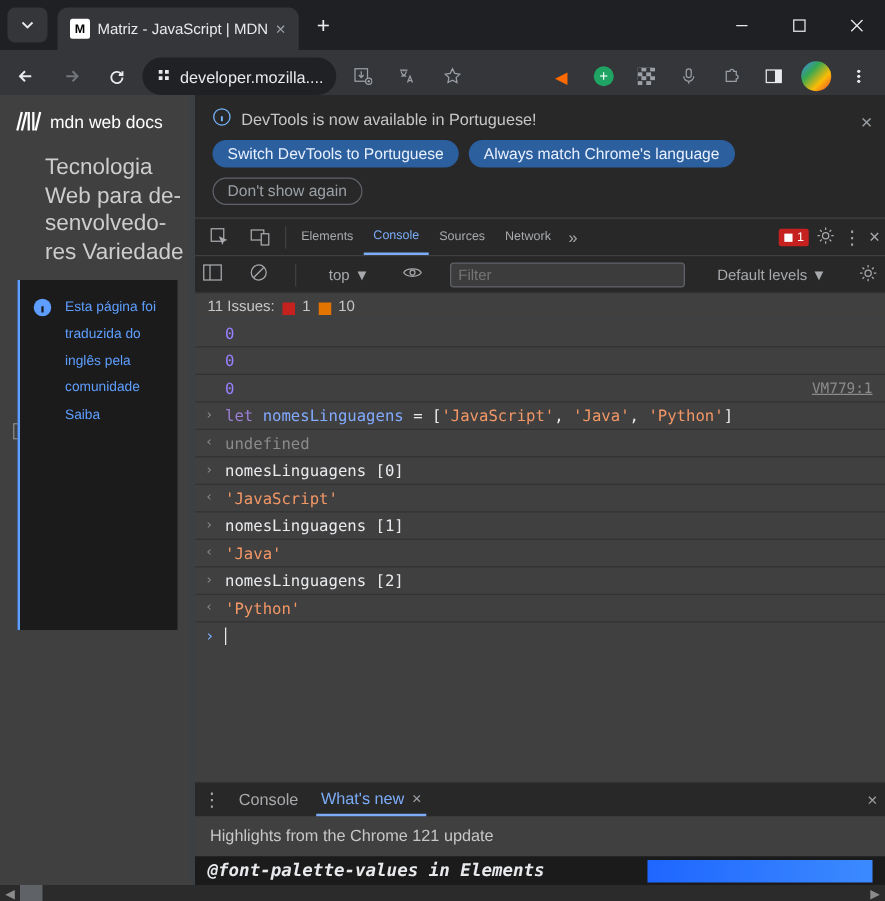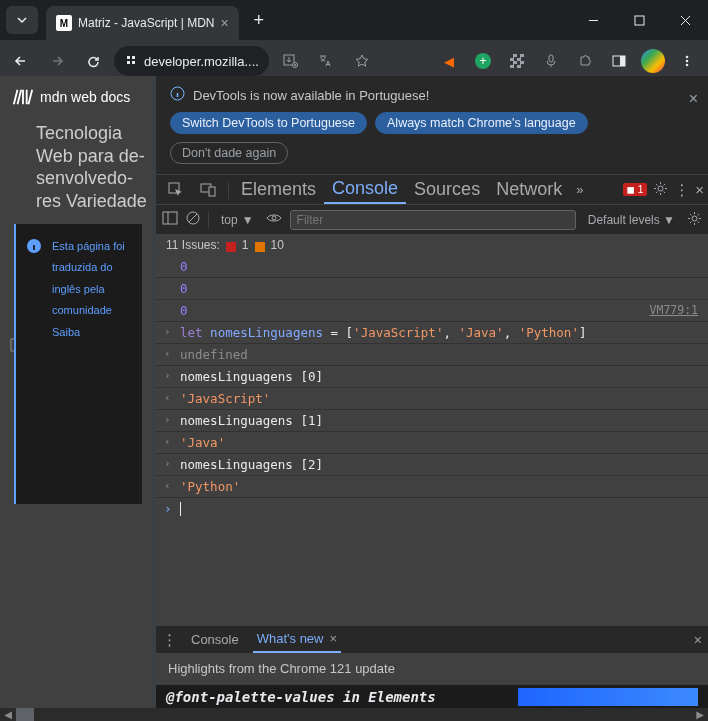--- a/index.html
+++ b/index.html
@@ -35,26 +35,26 @@
 .devtools { flex: 1; background: #404040; display: flex; flex-direction: column; overflow: hidden; }
 .banner { background: #282828; padding: 10px 12px 10px 14px; position: relative; border-bottom: 1px solid #3c4043; }
 .banner-row1 { display: flex; align-items: center; gap: 8px; color: #c7c7c7; font-size: 13px; margin-bottom: 8px; }
 .banner-info { color: #77b7ff; }
 .banner-row2 { display: flex; gap: 8px; flex-wrap: wrap; }
 .pill { border-radius: 12px; padding: 3px 11px; font-size: 12.5px; cursor: pointer; }
 .pill.blue { background: #2c5f9e; color: #e8f0fe; border: 1px solid #2c5f9e; }
 .pill.muted { background: transparent; color: #9aa0a6; border: 1px solid #5f6368; }
 .banner-close { position: absolute; right: 10px; top: 14px; color: #9aa0a6; font-size: 16px; cursor: pointer; }
 .tabbar { display: flex; align-items: center; background: #282828; border-bottom: 1px solid #3c4043; height: 30px; padding: 0 4px; }
-.tabbar .tbtn { padding: 0 8px; height: 100%; display: flex; align-items: center; color: #a7a9ac; font-size: 18px; cursor: pointer; }
+.tabbar .tbtn { padding: 0 8px; height: 100%; display: flex; align-items: center; color: #a7a9ac; font-size: 10px; cursor: pointer; }
 .tabbar .tbtn.active { color: #7cacf8; border-bottom: 2px solid #7cacf8; }
 .tabbar .more { color: #a7a9ac; padding: 0 6px; }
 .tabbar .right { margin-left: auto; display: flex; align-items: center; gap: 6px; color: #a7a9ac; }
 .err-badge { background: #c5221f; color: #fff; font-size: 10px; padding: 1px 4px; border-radius: 2px; }
-.consolebar { display: flex; align-items: center; background: #282828; border-bottom: 1px solid #3c4043; height: 30px; padding: 0 6px; gap: 8px; justify-content: flex-end; }
+.consolebar { display: flex; align-items: center; background: #282828; border-bottom: 1px solid #3c4043; height: 30px; padding: 0 6px; gap: 22px; justify-content: flex-end; }
 .consolebar .sel { display: flex; align-items: center; gap: 4px; color: #a7a9ac; font-size: 12px; padding: 0 4px; }
 .filter-inp { flex: 1; background: #3c3c3c; border: 1px solid #5f6368; border-radius: 3px; height: 20px; color: #e8eaed; padding: 0 6px; font-size: 12px; }
 .levels { color: #a7a9ac; font-size: 12px; padding: 0 4px; }
 .issues-row { display: flex; align-items: flex-end; gap: 6px; padding: 3px 10px; font-size: 12px; color: #c7c7c7; border-bottom: 1px solid #3c4043; }
 .issues-row .red-sq { background: #c5221f; width: 10px; height: 10px; display: inline-block; }
 .issues-row .orange-sq { background: #e37400; width: 10px; height: 10px; display: inline-block; }
 .console-out { flex: 1; overflow-y: auto; font-family: Consolas, Menlo, monospace; font-size: 12.5px; }
 .row { display: flex; padding: 3px 8px; border-bottom: 1px solid #323232; align-items: flex-start; gap: 6px; min-height: 20px; position: relative; }
 .row .gutter { width: 10px; color: #8b8b8b; flex-shrink: 0; font-size: 11px; }
 .row .body { flex: 1; white-space: pre; }
@@ -240,21 +240,21 @@
           <svg width="15" height="15">
               <circle cx="7.5" cy="7.5" r="6.5" stroke="#77b7ff" fill="none"></circle>
               <path d="M7.5 4.5v.01M7.5 7v4" stroke="#77b7ff" stroke-width="1.5"></path>
             </svg>
         </span>
         <span>DevTools is now available in Portuguese!</span>
       </div>
       <div class="banner-row2">
         <span class="pill blue">Switch DevTools to Portuguese</span>
         <span class="pill blue">Always match Chrome's language</span>
-        <span class="pill muted">Don't dade again</span>
+        <span class="pill muted">Don't show again</span>
       </div>
       <span class="banner-close">×</span>
     </div>
 
     <div class="tabbar">
       <span class="tbtn">
         <svg width="16" height="16">
             <rect x="1" y="1" width="10" height="10" stroke="#a7a9ac" fill="none"></rect>
             <path d="M7 7l7 3-3 1-1 3z" fill="#a7a9ac"></path>
           </svg>

